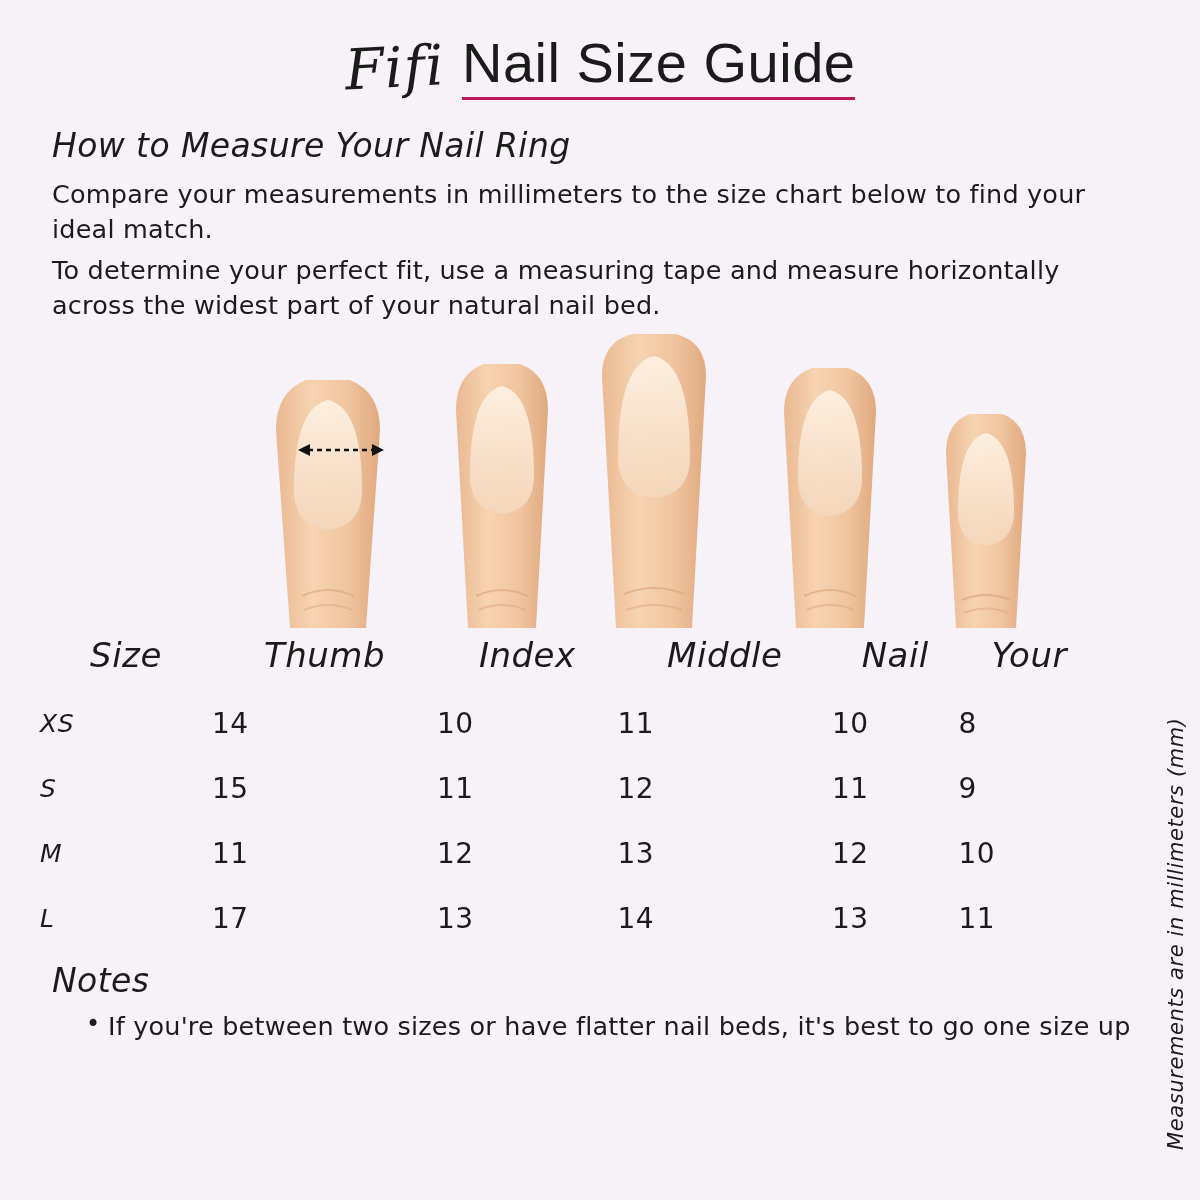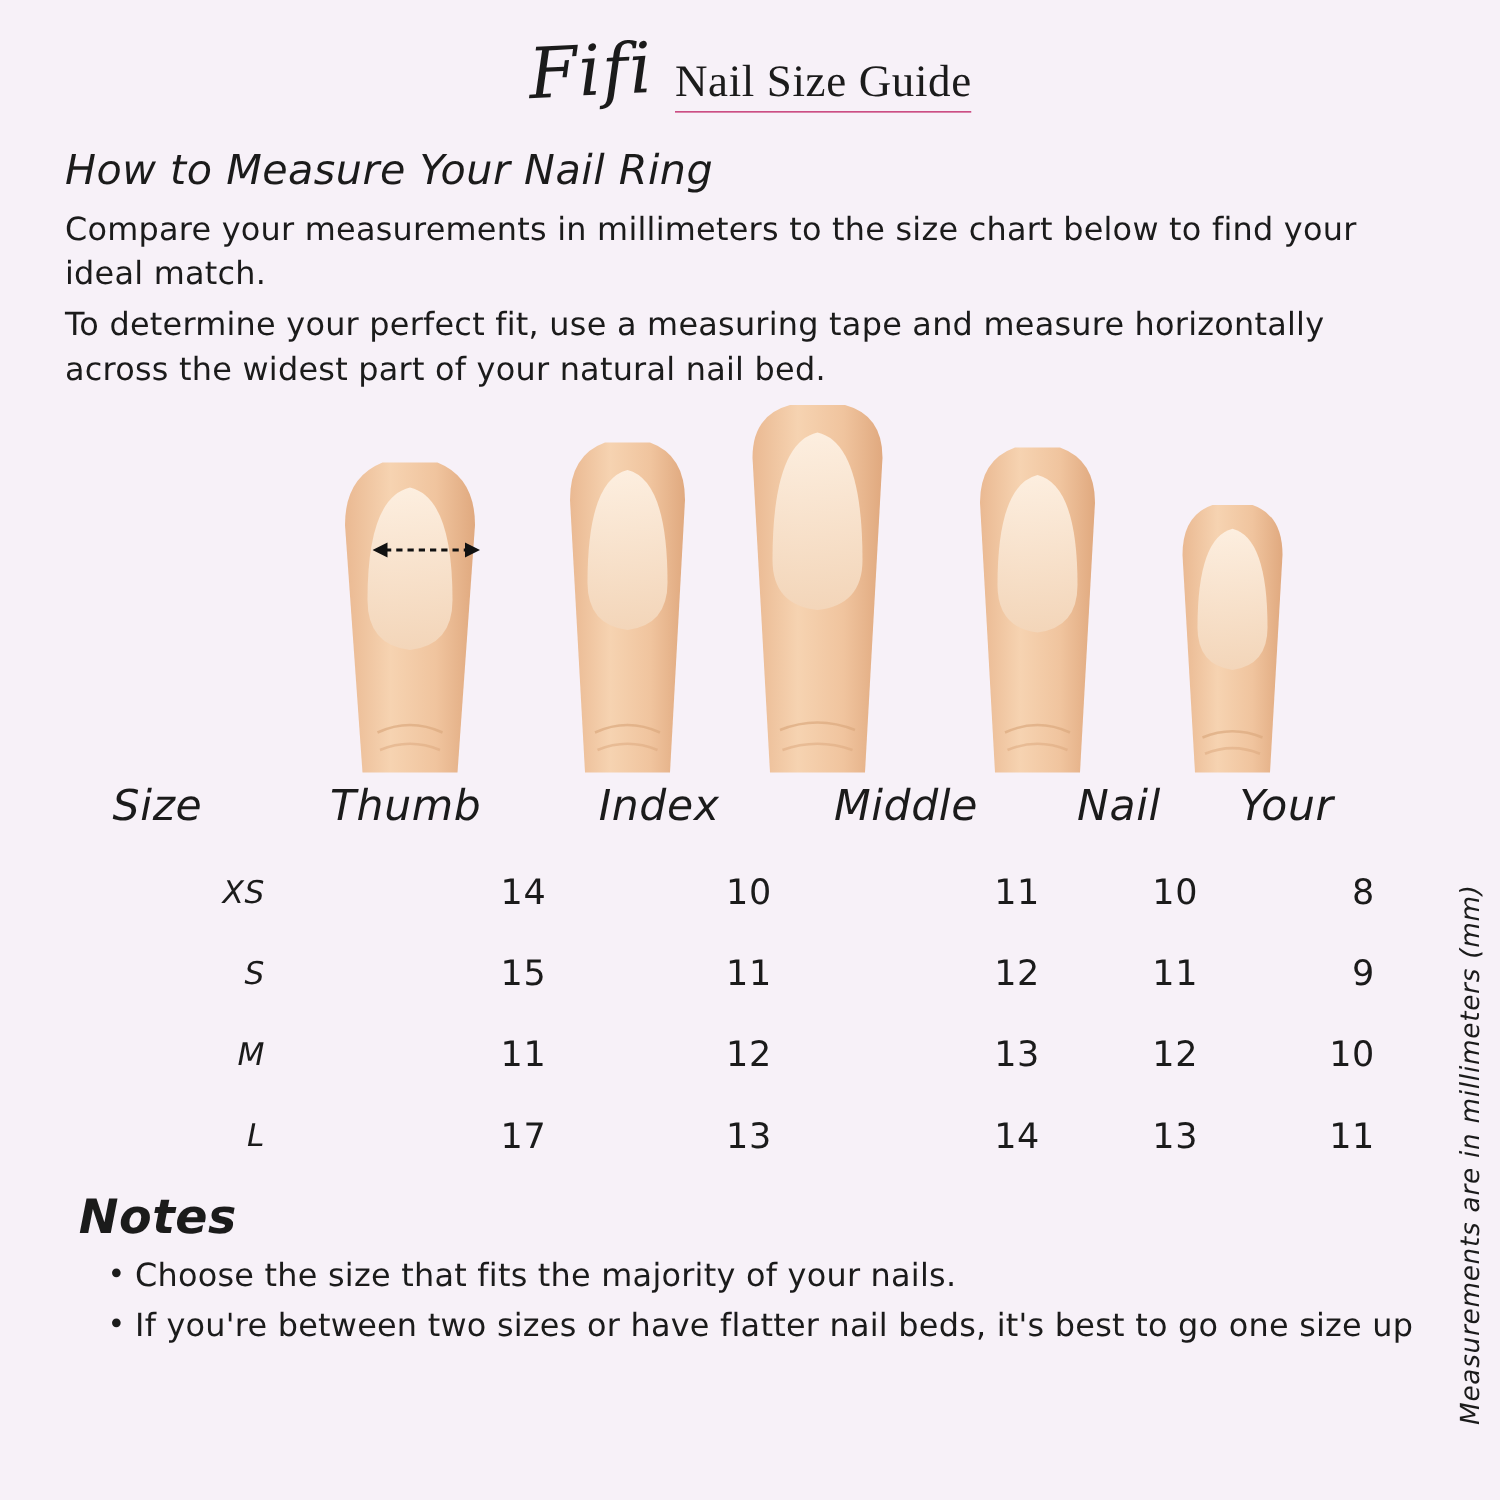--- a/index.html
+++ b/index.html
@@ -26,24 +26,24 @@
   }
   .brand {
     font-family: "DejaVu Serif", serif;
     font-style: italic;
     font-size: 56px;
     letter-spacing: 1px;
     line-height: 1;
     transform: translateY(-4px) rotate(-3deg);
   }
   .guide-title {
-    font-family: Liberation Serif, serif;
-    font-size: 36px;
+    font-family: Liberation Sans, sans-serif;
+    font-size: 56px;
     letter-spacing: 0.5px;
-    border-bottom: 1px solid #be185d;
+    border-bottom: 3px solid #be185d;
     padding-bottom: 4px;
     line-height: 1.05;
   }
 
   
   .intro {
     padding: 26px 52px 0 52px;
   }
   .intro h2 {
     margin: 0 0 12px 0;
@@ -92,21 +92,21 @@
   }
   table.size-table th {
     font-weight: normal;
     font-style: italic;
     font-size: 34px;
     padding-bottom: 16px;
     letter-spacing: 0.5px;
   }
   table.size-table th:first-child { width: 170px; }
   table.size-table td {
-    text-align: right;
+    text-align: left;
     font-size: 28px;
     padding: 16px 0;
     letter-spacing: 0.5px;
   }
   table.size-table td.sizecol {
     font-style: italic;
     font-size: 25px;
   }
 
   .vertical-note {
@@ -121,24 +121,24 @@
     transform-origin: right top;
     width: 420px;
     text-align: left;
   }
 
   
   .notes {
     padding: 10px 52px 0 52px;
   }
   .notes h3 {
-    margin: 0 0 8px 11px;
-    font-weight: bold;
-    font-style: italic;
-    font-size: 38px;
+    margin: 0 0 8px 0;
+    font-weight: normal;
+    font-style: italic;
+    font-size: 33px;
     letter-spacing: 0.4px;
   }
   .notes ul {
     margin: 0;
     padding-left: 34px;
     list-style: none;
   }
   .notes li {
     font-size: 25.5px;
     line-height: 1.42;
@@ -330,16 +330,15 @@
         <td>11</td>
       </tr>
     </tbody>
   </table>
   <div class="vertical-note">Measurements are in millimeters (mm)</div>
 </div>
 
 <div class="notes">
   <h3>Notes</h3>
   <ul>
-    <li>Choose the size that fits the majority of your nails.</li>
     <li>If you're between two sizes or have flatter nail beds, it's best to go one size up</li>
   </ul>
 </div>
 
 </body></html>

